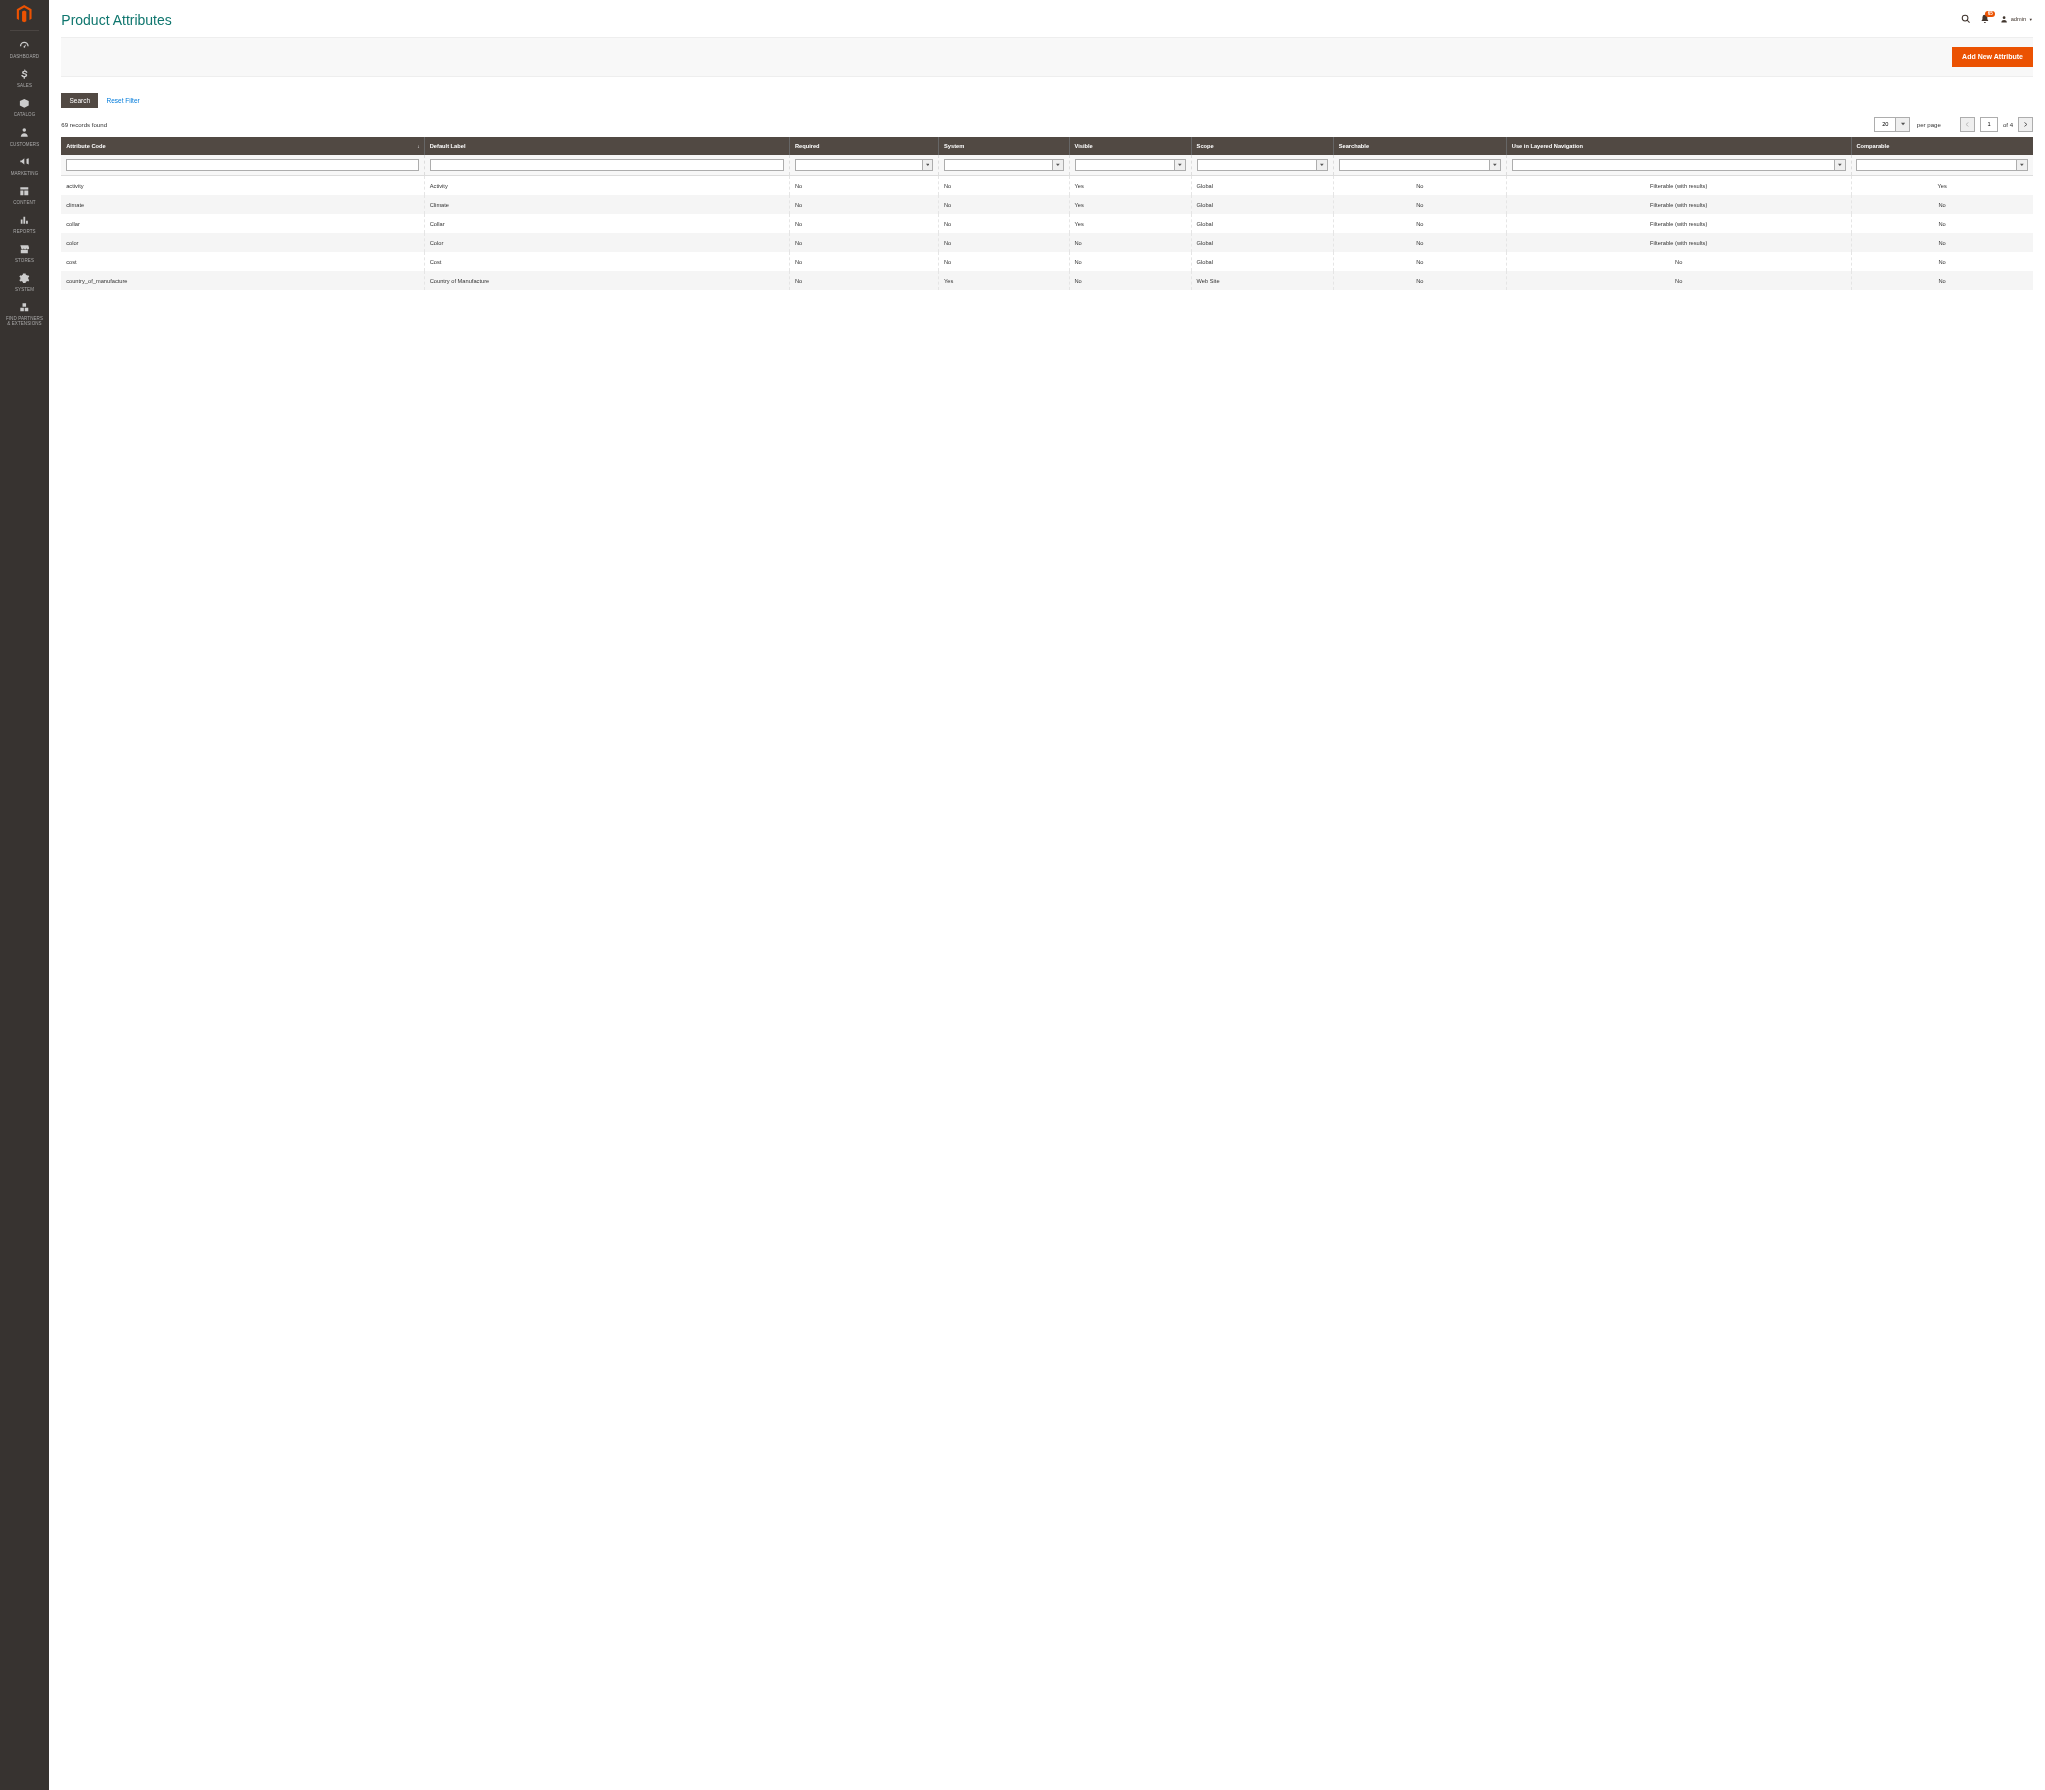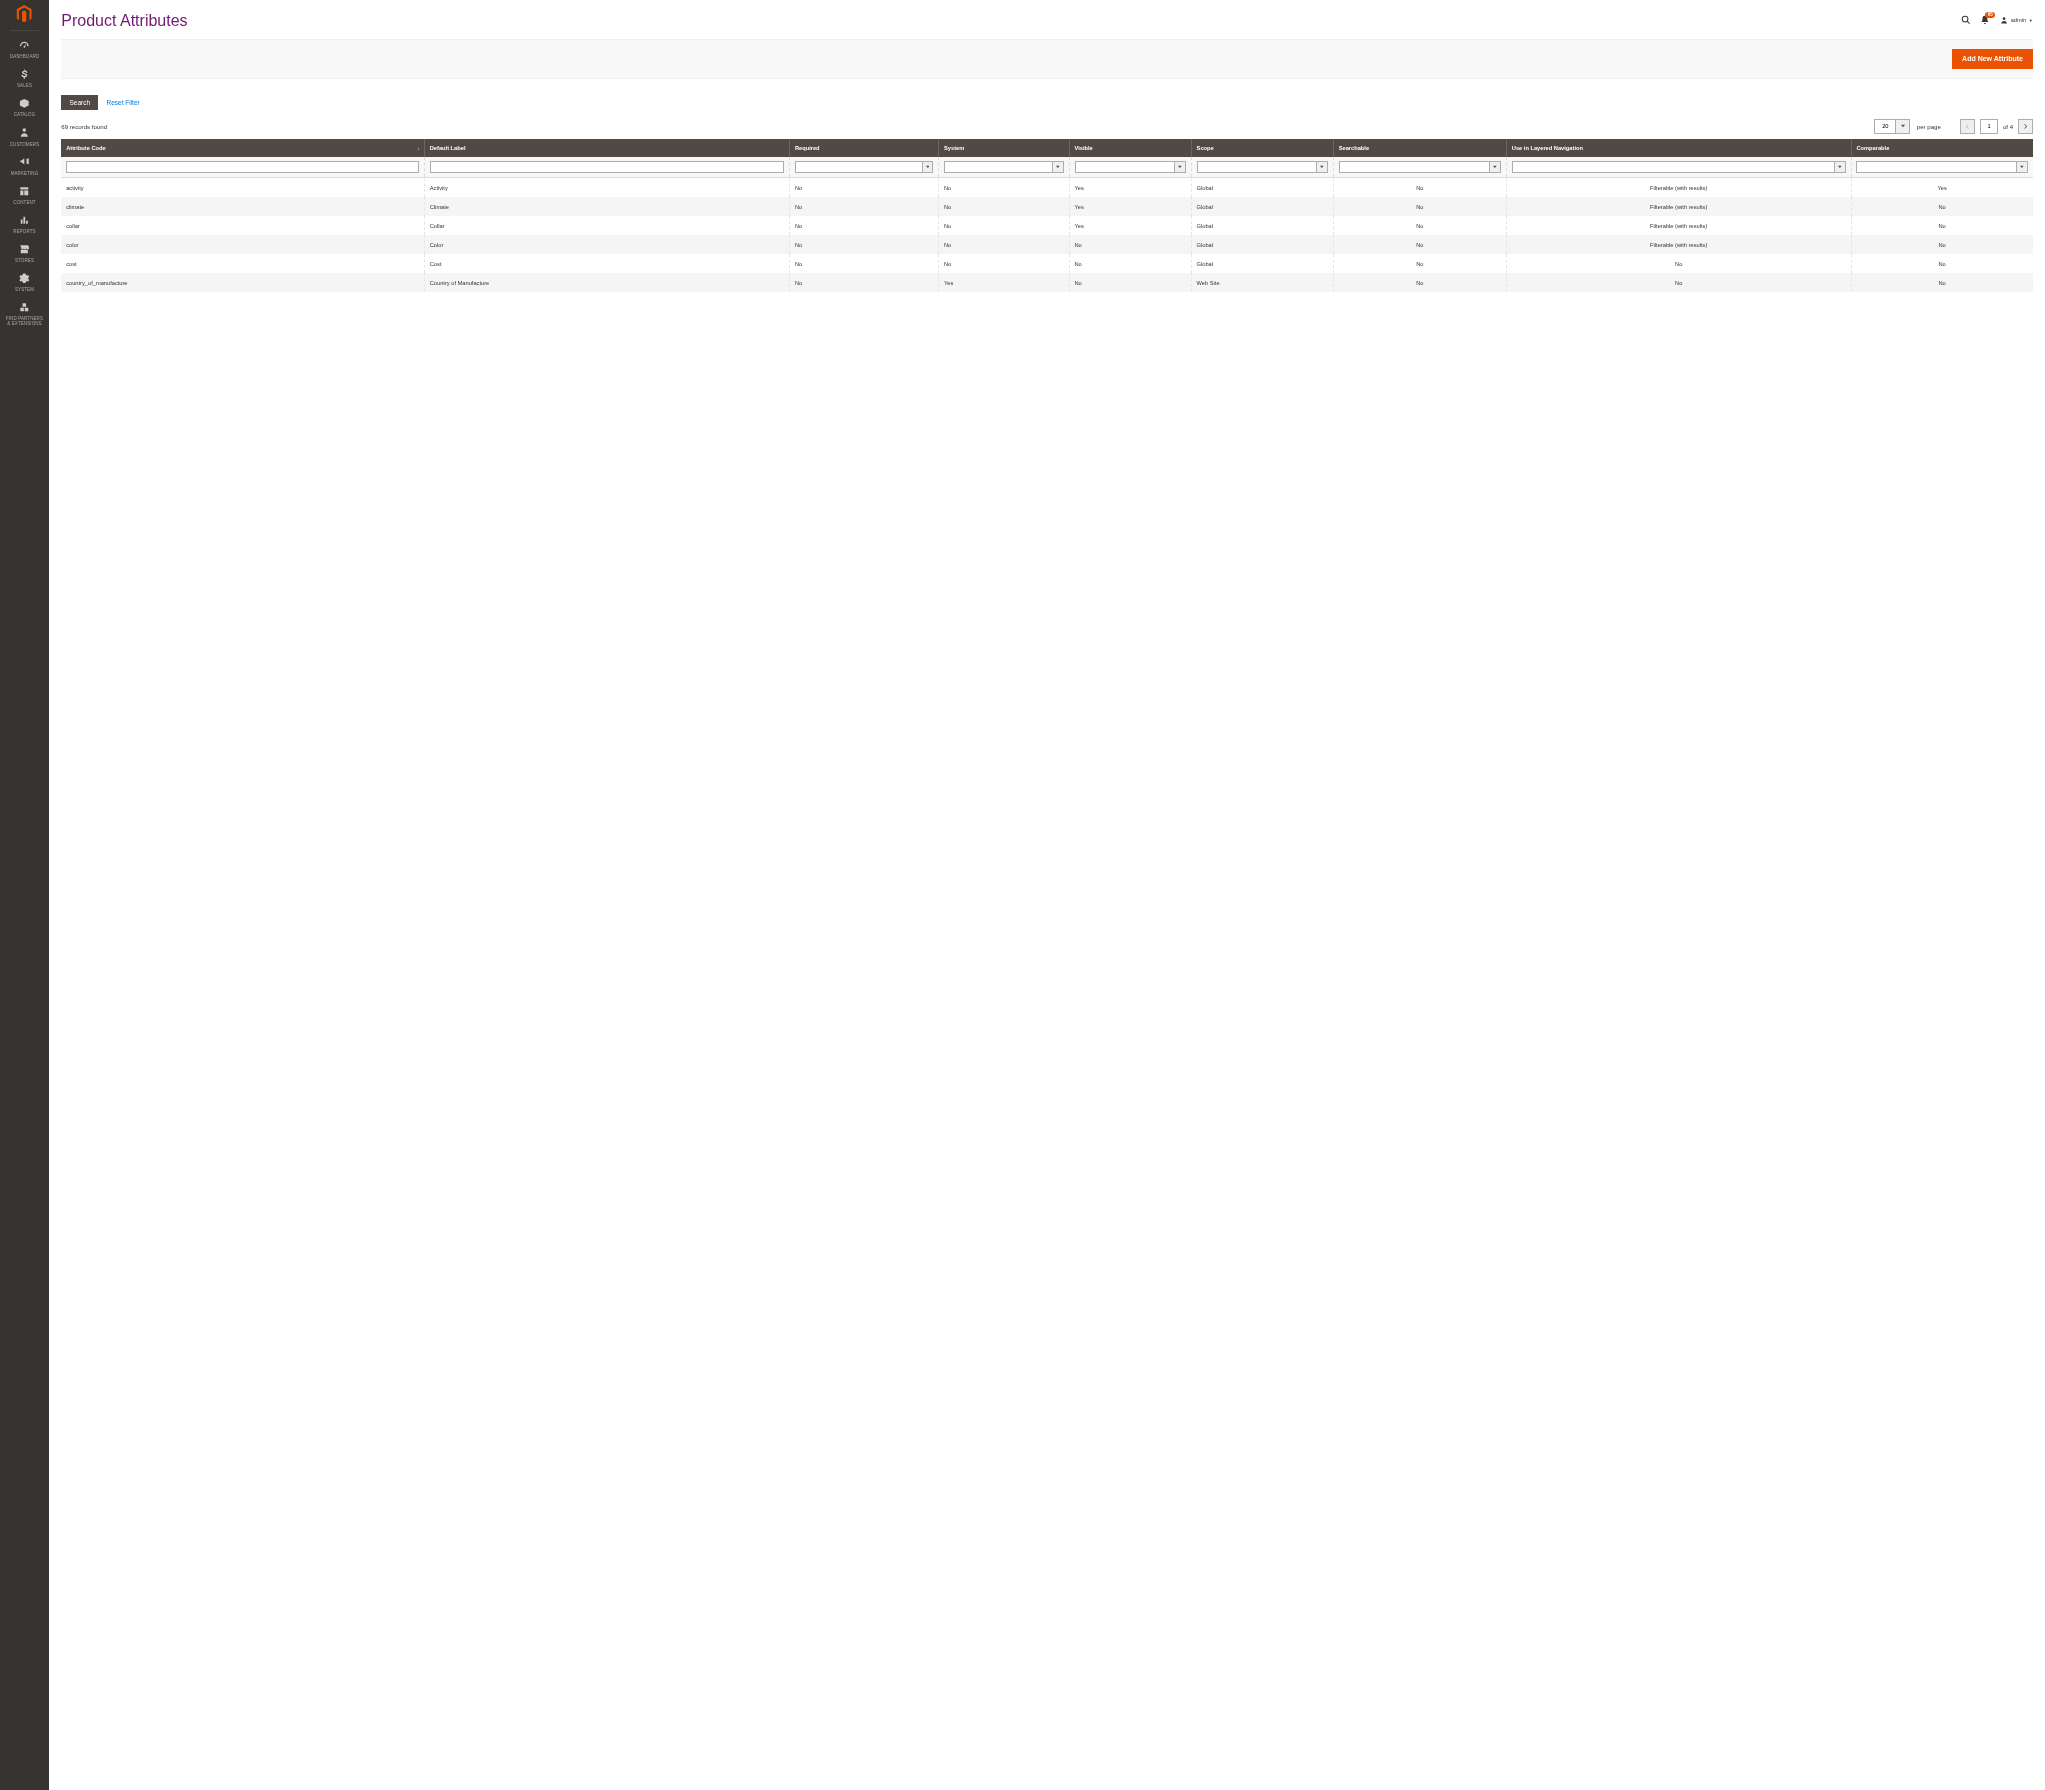--- a/index.html
+++ b/index.html
@@ -13,21 +13,21 @@
   .sidebar hr { width: 29.5px; border: none; border-top: 0.4px solid #4a4542; margin: 2.5px 0 4.9px; }
   .sidebar .nav-item { width: 100%; text-align: center; padding: 4.1px 1.6px 5.7px; cursor: pointer; color: #aaa; font-size: 4.5px; letter-spacing: 0.1px; }
   .sidebar .nav-item .nav-icon { display: block; margin: 0 auto 2.5px; color: #ccc; }
   .sidebar .nav-item .nav-icon svg { width: 10.6px; height: 10.6px; }
   .sidebar .nav-item .nav-label { white-space: pre-line; line-height: 1.15; }
 
   
   .main { flex: 1; padding: 11.5px 12.3px 0; min-width: 0; }
 
   .header-row { display: flex; align-items: center; justify-content: space-between; margin-bottom: 9px; }
-  .page-title { font-size: 16px; font-weight: 400; color: #701a75; }
+  .page-title { font-size: 14px; font-weight: 400; color: #0f766e; }
   .header-actions { display: flex; align-items: center; gap: 9.8px; }
   .hdr-icon { color: #41362f; cursor: pointer; position: relative; }
   .hdr-icon svg { width: 9.8px; height: 9.8px; }
   .badge { position: absolute; top: -3.3px; left: 4.9px; background: #eb5202; color: #fff; border-radius: 4.1px; font-size: 4.5px; padding: 0.4px 2.5px; font-weight: 700; }
   .user-menu { display: flex; align-items: center; gap: 2.5px; cursor: pointer; color: #41362f; font-size: 5.7px; }
   .user-menu svg.avatar { width: 8.2px; height: 8.2px; }
   .user-menu .caret { font-size: 4.1px; }
 
   .action-bar { background: #f8f8f8; border-top: 0.4px solid #eee; border-bottom: 0.4px solid #eee; padding: 9px 0; display: flex; justify-content: flex-end; margin-bottom: 16.4px; }
   .btn-primary { background: #eb5202; color: #fff; border: none; padding: 6.5px 9.8px; font-size: 7px; font-weight: 600; cursor: pointer; }

